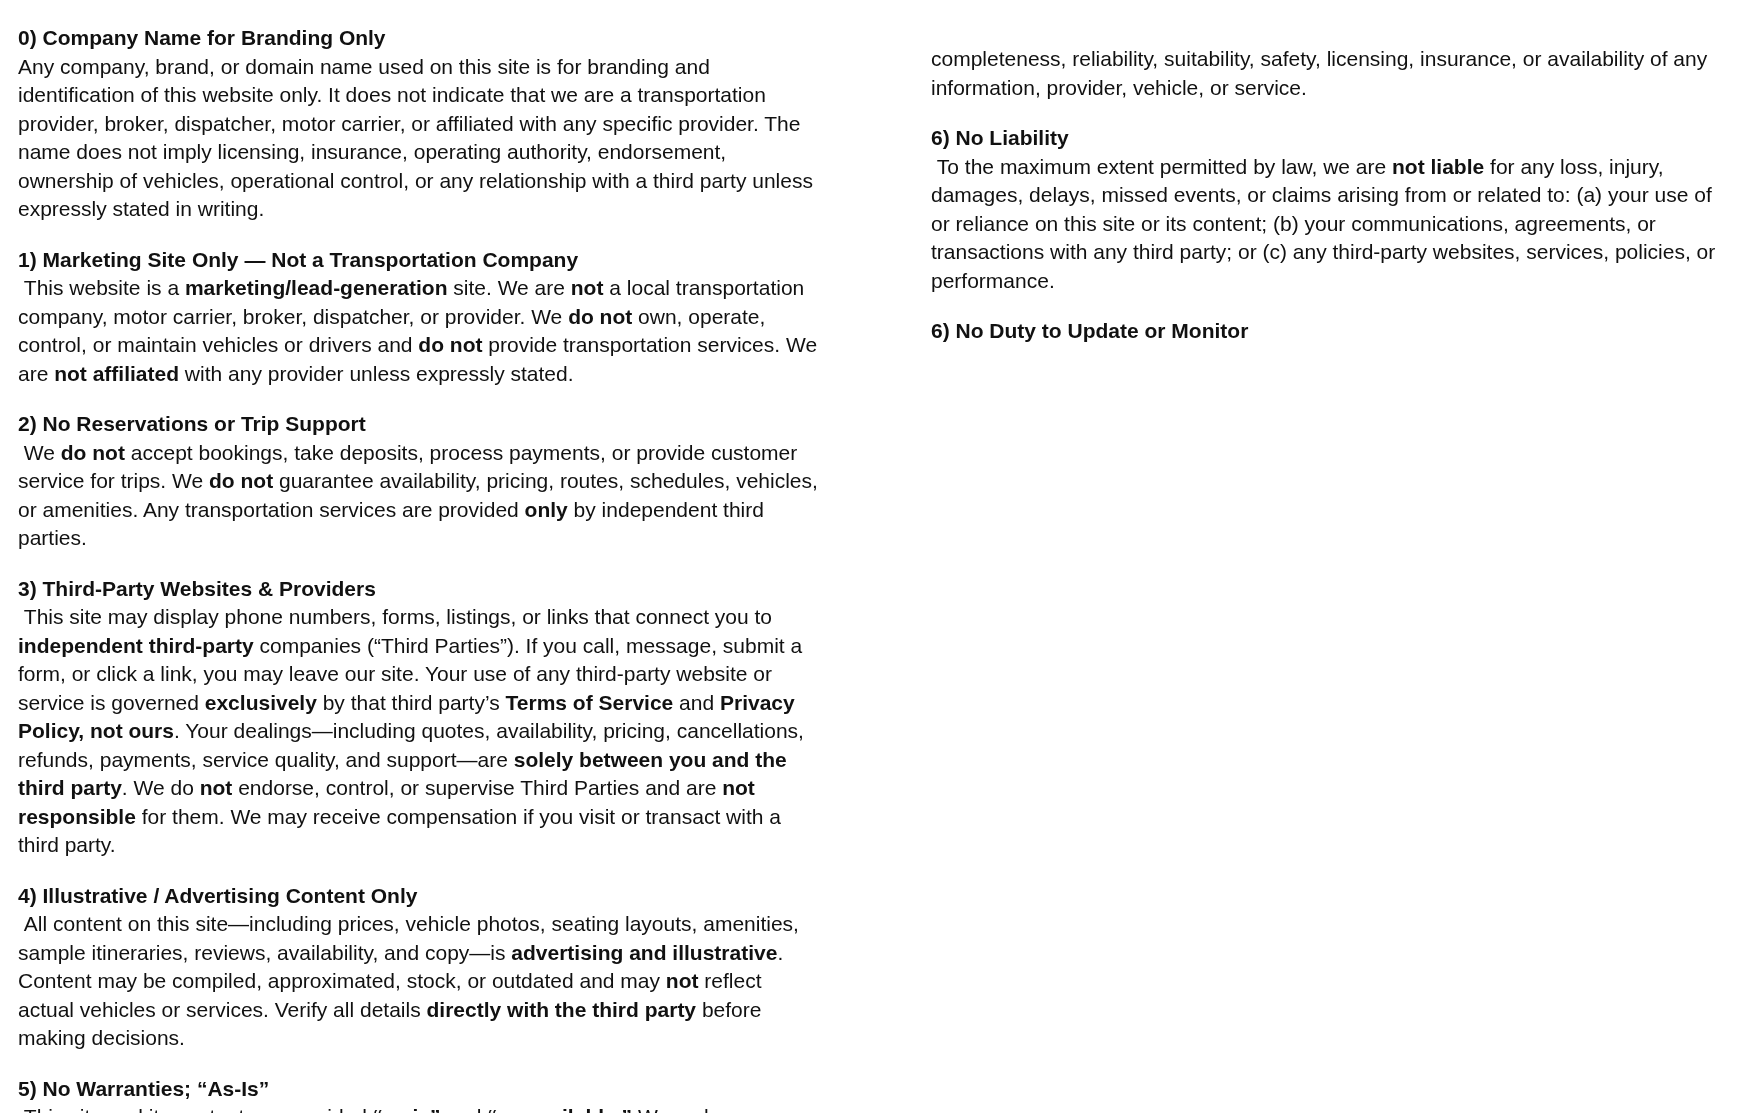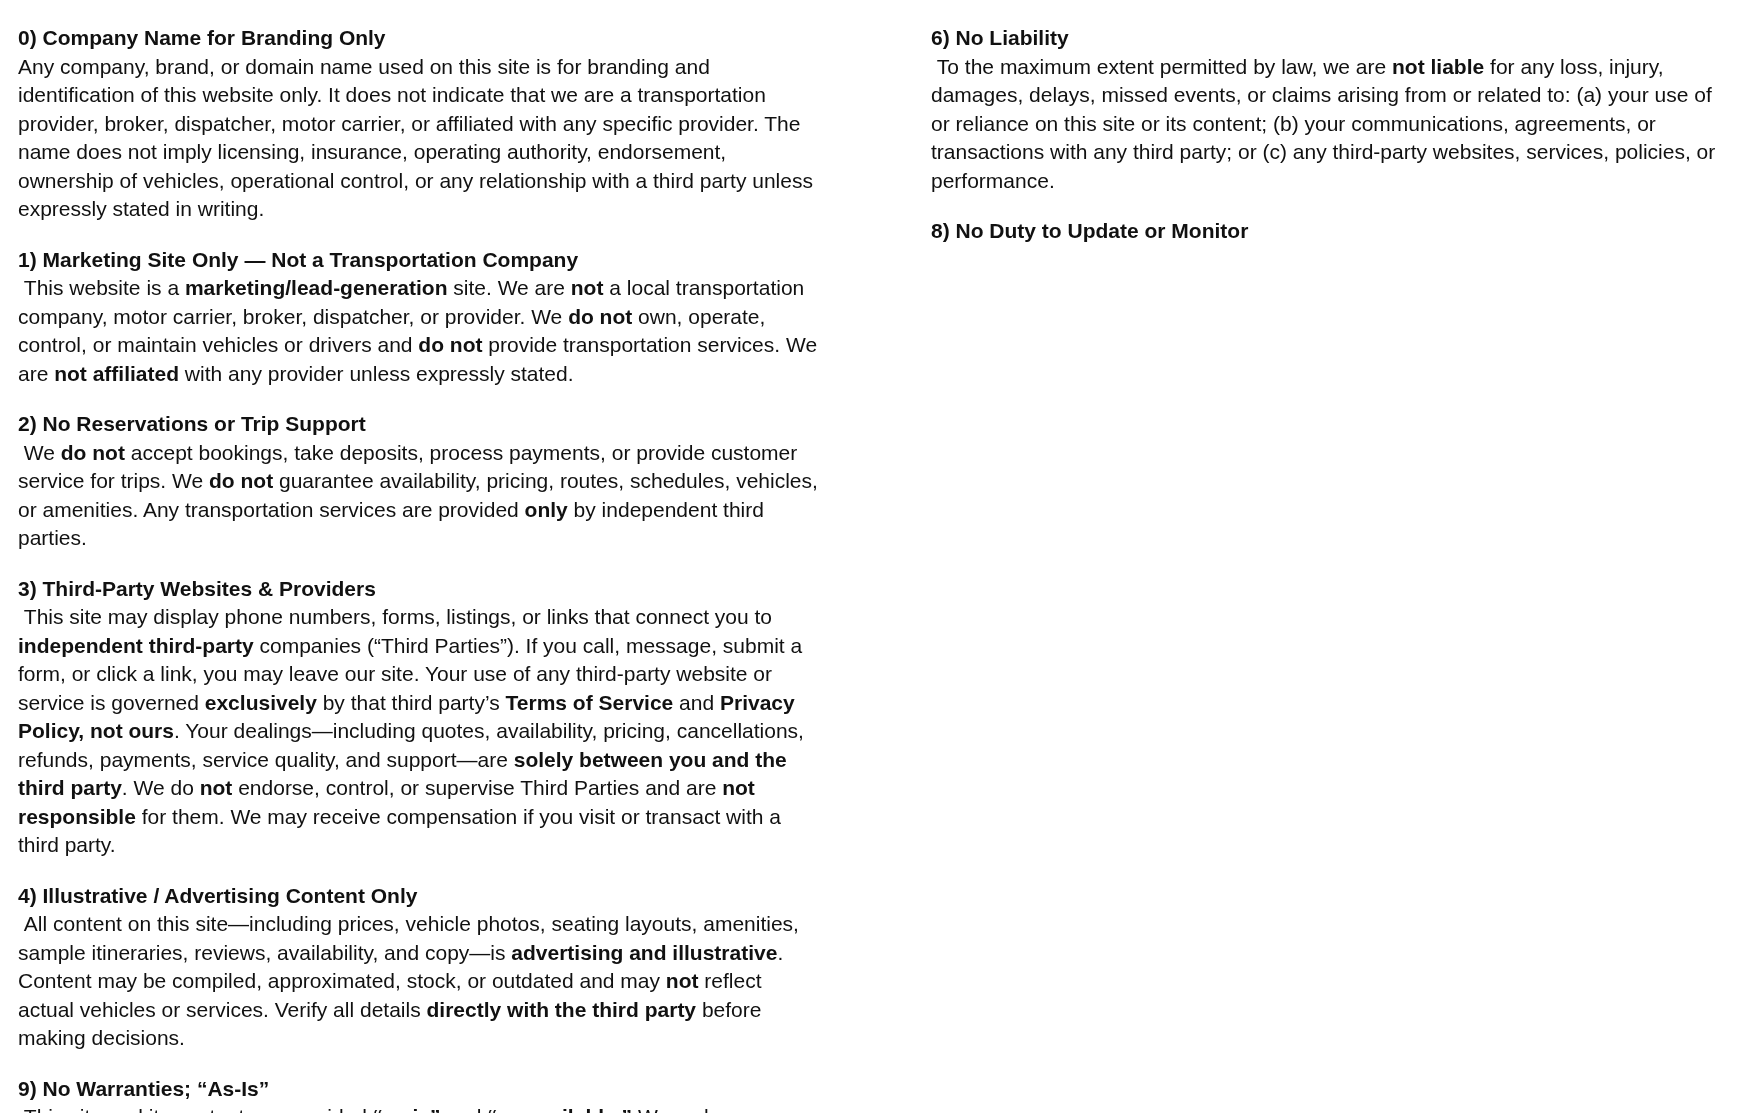--- a/index.html
+++ b/index.html
@@ -41,19 +41,20 @@
 </head>
 <body style="background: rgb(255, 255, 255); color: rgb(17, 17, 17);">
 
 <div class="page">
   <div class="col">
       <p class="section"><strong>0) Company Name for Branding Only</strong><br><span>Any company, brand, or domain name used on this site is for branding and identification of this website only. It does not indicate that we are a transportation provider, broker, dispatcher, motor carrier, or affiliated with any specific provider. The name does not imply licensing, insurance, operating authority, endorsement, ownership of vehicles, operational control, or any relationship with a third party unless expressly stated in writing.</span></p>
       <p class="section"><strong>1) Marketing Site Only — Not a Transportation Company</strong><br><span>&nbsp;This website is a <strong>marketing/lead-generation</strong> site. We are <strong>not</strong> a local transportation company, motor carrier, broker, dispatcher, or provider. We <strong>do not</strong> own, operate, control, or maintain vehicles or drivers and <strong>do not</strong> provide transportation services. We are <strong>not affiliated</strong> with any provider unless expressly stated.</span></p>
       <p class="section"><strong>2) No Reservations or Trip Support</strong><br><span>&nbsp;We <strong>do not</strong> accept bookings, take deposits, process payments, or provide customer service for trips. We <strong>do not</strong> guarantee availability, pricing, routes, schedules, vehicles, or amenities. Any transportation services are provided <strong>only</strong> by independent third parties.</span></p>
       <p class="section"><strong>3) Third-Party Websites &amp; Providers</strong><br><span>&nbsp;This site may display phone numbers, forms, listings, or links that connect you to <strong>independent third-party</strong> companies (“Third Parties”). If you call, message, submit a form, or click a link, you may leave our site. Your use of any third-party website or service is governed <strong>exclusively</strong> by that third party’s <strong>Terms of Service</strong> and <strong>Privacy Policy, not ours</strong>. Your dealings—including quotes, availability, pricing, cancellations, refunds, payments, service quality, and support—are <strong>solely between you and the third party</strong>. We do <strong>not</strong> endorse, control, or supervise Third Parties and are <strong>not responsible</strong> for them. We may receive compensation if you visit or transact with a third party.</span></p>
       <p class="section"><strong>4) Illustrative / Advertising Content Only</strong><br><span>&nbsp;All content on this site—including prices, vehicle photos, seating layouts, amenities, sample itineraries, reviews, availability, and copy—is <strong>advertising and illustrative</strong>. Content may be compiled, approximated, stock, or outdated and may <strong>not</strong> reflect actual vehicles or services. Verify all details <strong>directly with the third party</strong> before making decisions.</span></p>
-      <p class="section"><strong>9) No Warranties; “As-Is”</strong><br><span>&nbsp;This site and its content are provided <strong>“as is”</strong> and <strong>“as available.”</strong> We make <strong>no representations or warranties</strong> of any kind—express or implied—regarding accuracy,</span></p>
+      <p class="section"><strong>5) No Warranties; “As-Is”</strong><br><span>&nbsp;This site and its content are provided <strong>“as is”</strong> and <strong>“as available.”</strong> We make <strong>no representations or warranties</strong> of any kind—express or implied—regarding accuracy,</span></p>
     </div>
   <div class="col">
+      <p class="section continuation"><span>completeness, reliability, suitability, safety, licensing, insurance, or availability of any information, provider, vehicle, or service.</span></p>
       <p class="section"><strong>6) No Liability</strong><br><span>&nbsp;To the maximum extent permitted by law, we are <strong>not liable</strong> for any loss, injury, damages, delays, missed events, or claims arising from or related to: (a) your use of or reliance on this site or its content; (b) your communications, agreements, or transactions with any third party; or (c) any third-party websites, services, policies, or performance.</span></p>
-      <p class="section"><strong>8) No Duty to Update or Monitor</strong><br></p>
+      <p class="section"><strong>6) No Duty to Update or Monitor</strong><br></p>
     </div>
 </div>
 
 </body></html>

